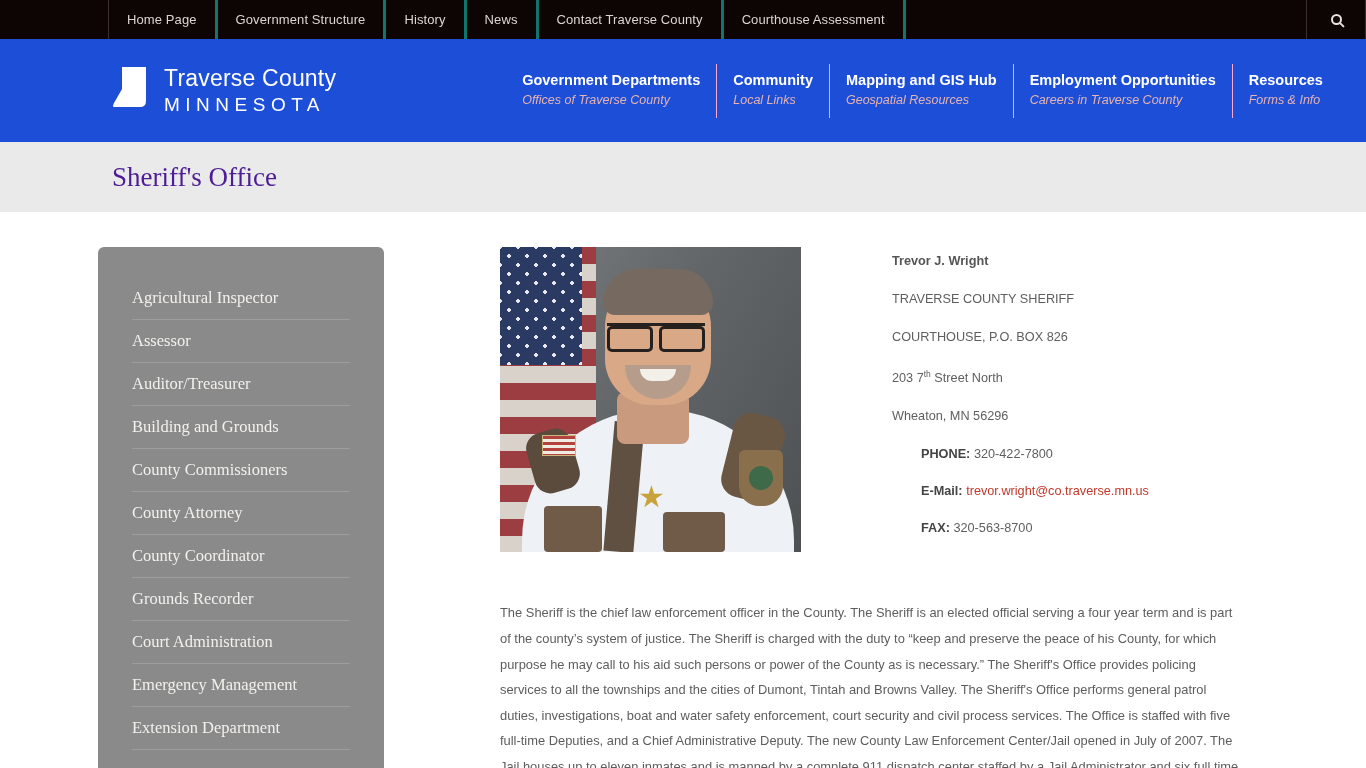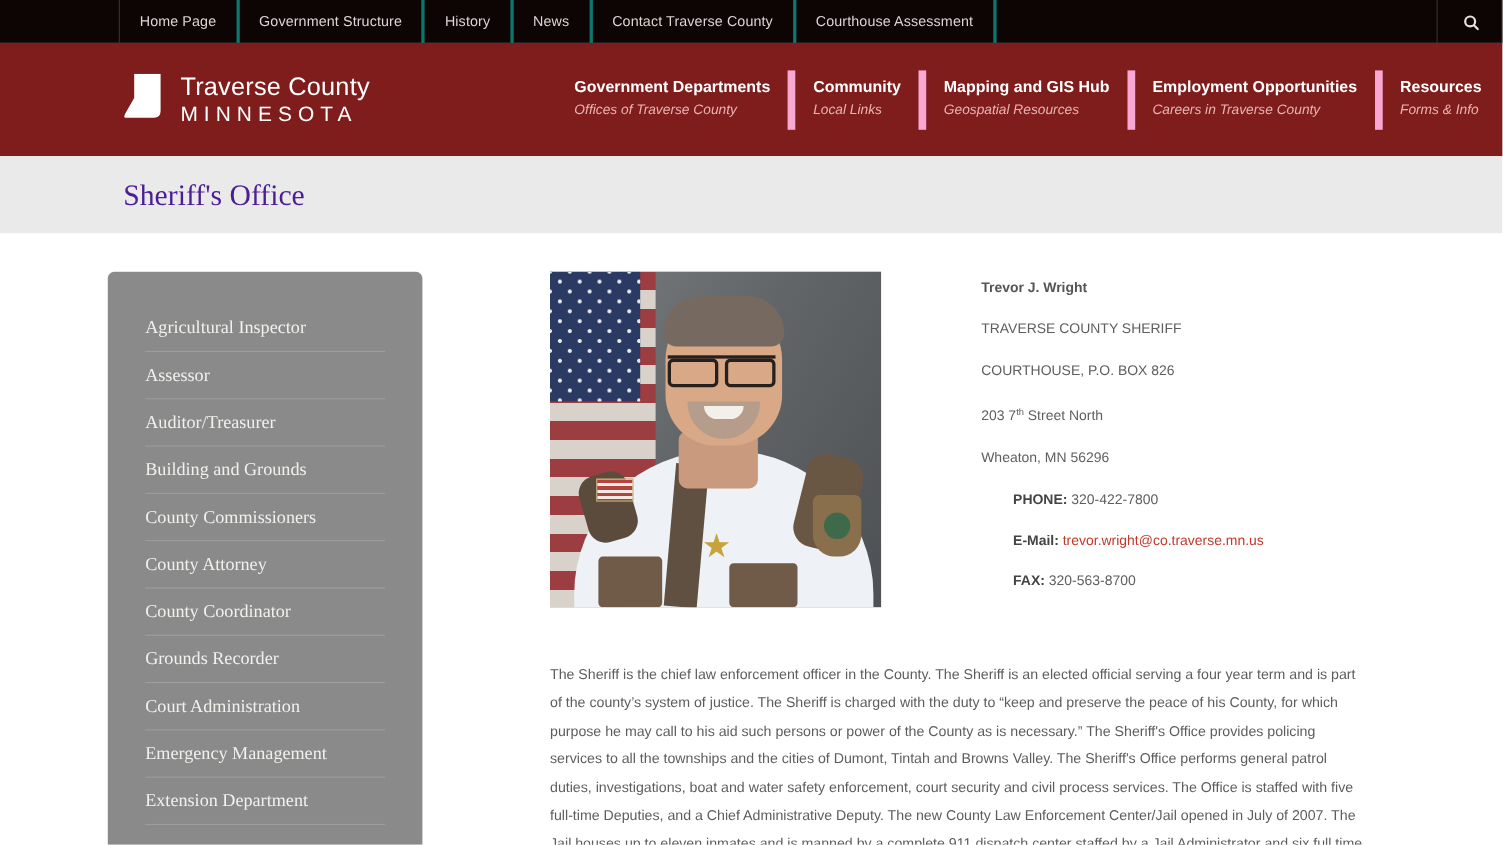--- a/index.html
+++ b/index.html
@@ -53,21 +53,21 @@
     right: -5px; bottom: -3px;
     width: 6px; height: 2px;
     background: #e8e2de;
     transform: rotate(45deg);
     border-radius: 1px;
   }
 
   
   .brandbar {
     height: 103px;
-    background: #7f1d1d;
+    background: #1d4ed8;
     display: flex;
     align-items: center;
     padding-left: 112px;
     padding-right: 0;
   }
   .logo-wrap {
     display: flex;
     align-items: center;
     gap: 14px;
     cursor: pointer;
@@ -94,21 +94,21 @@
   }
 
   .mainnav {
     display: flex;
     align-items: stretch;
     margin-left: 186px;
     height: 54px;
   }
   .mainnav-item {
     padding: 0 16px;
-    border-right: 7px solid #f9a8d4;
+    border-right: 1px solid #f9a8d4;
     display: flex;
     flex-direction: column;
     justify-content: center;
     cursor: pointer;
     white-space: nowrap;
   }
   .mainnav-item:first-child { padding-left: 0; }
   .mainnav-item:last-child { border-right: none; padding-right: 0; }
   .mainnav-title {
     color: #ffffff;

